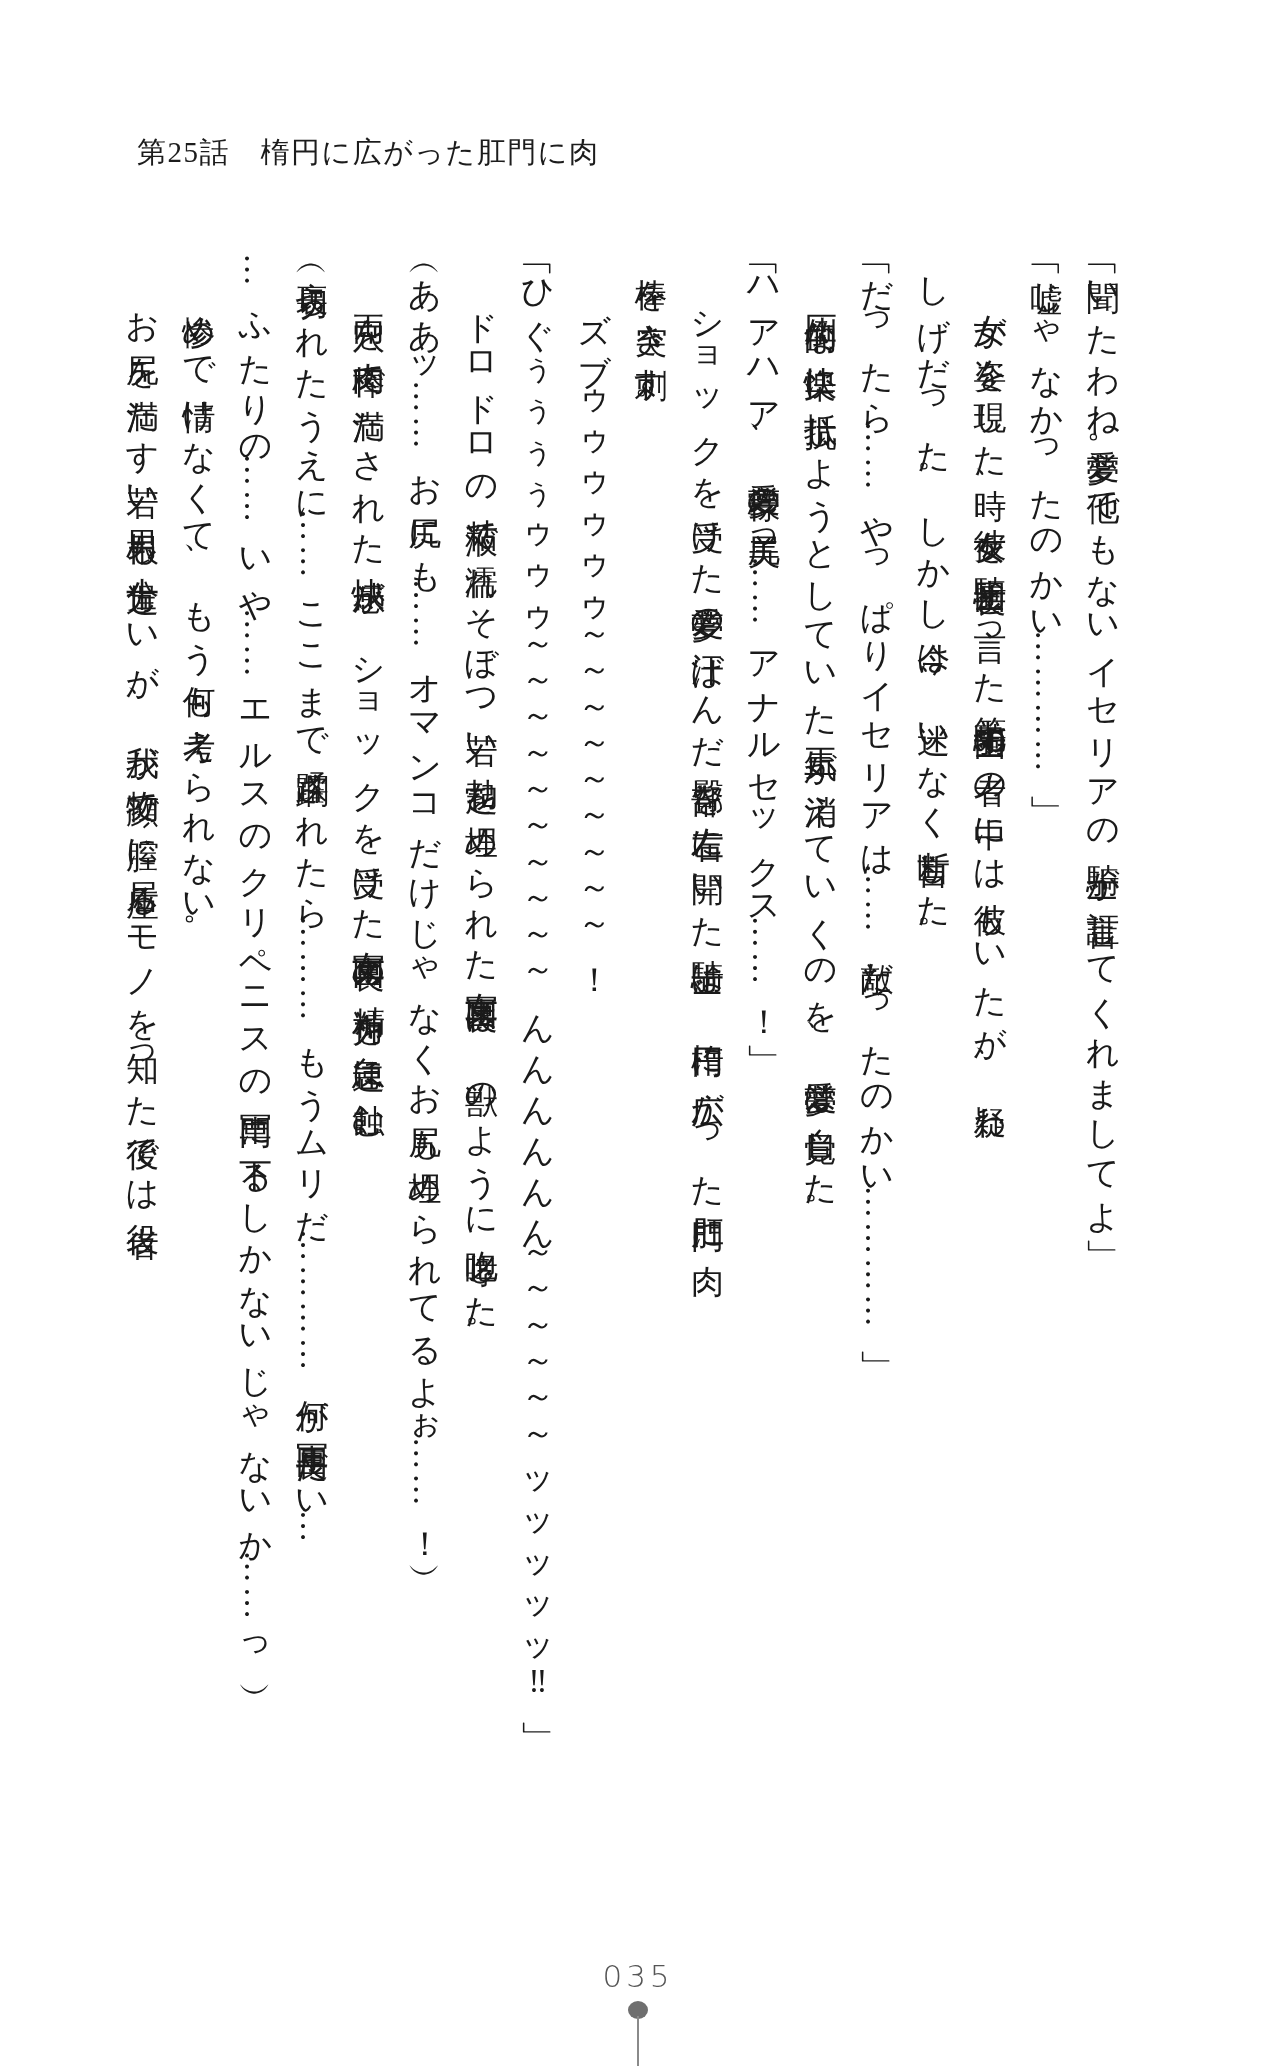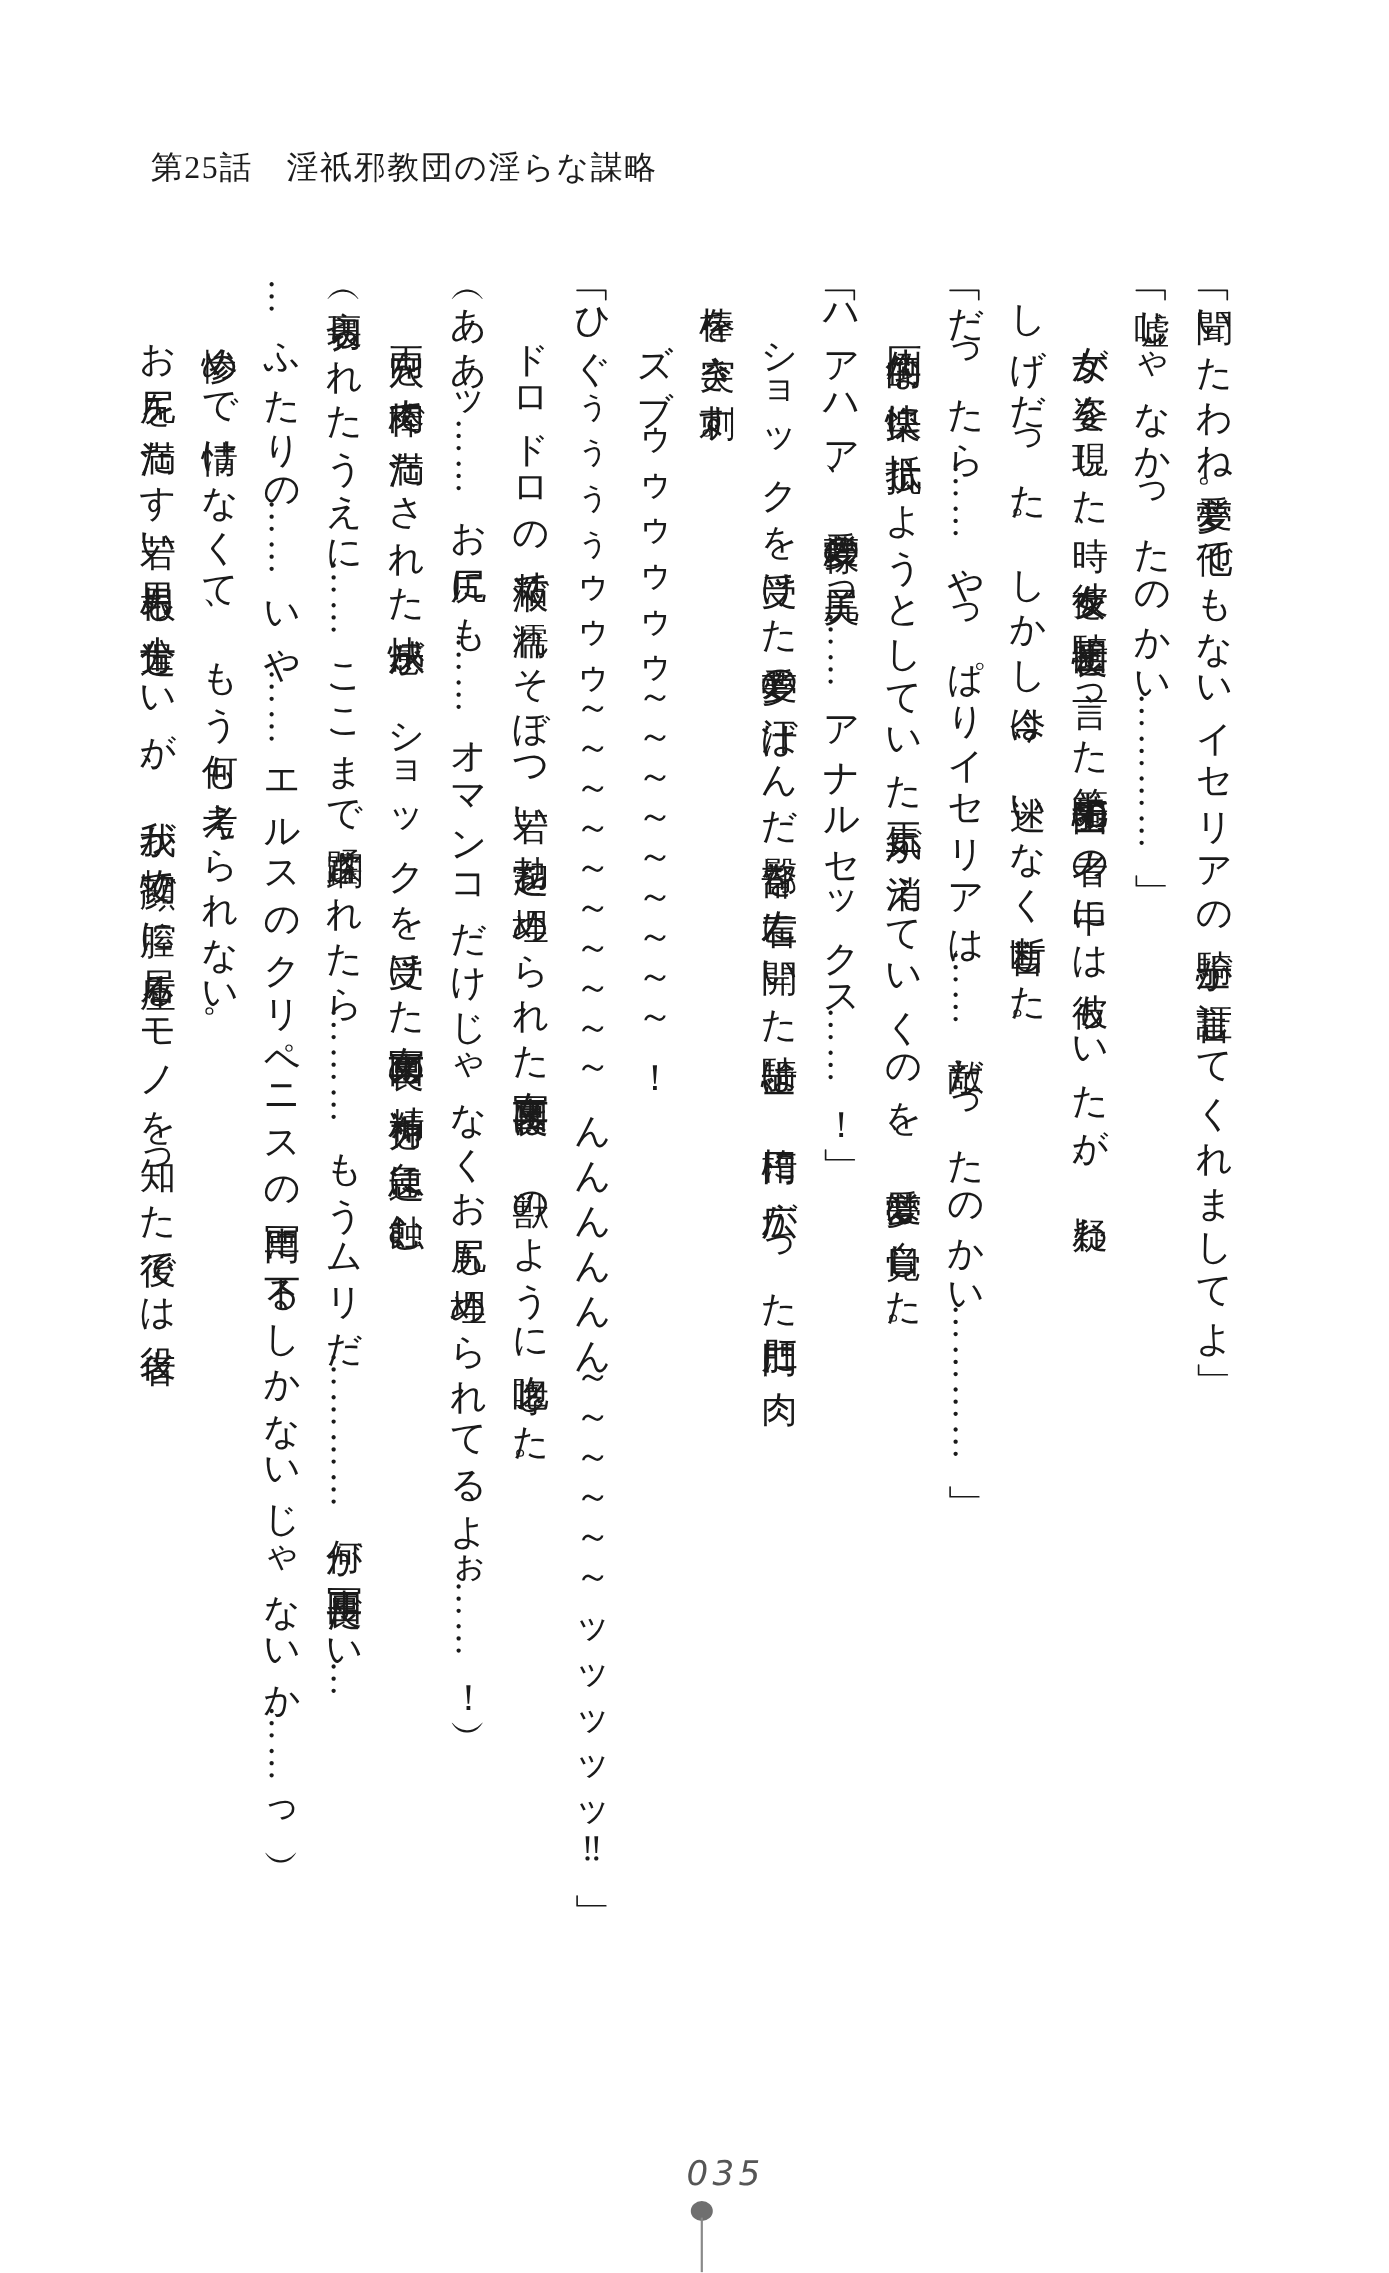--- a/index.html
+++ b/index.html
@@ -48,29 +48,29 @@
   }
   .footer {
     position: absolute;
     left: 0;
     top: 1950px;
     width: 1263px;
     height: 116px;
   }
   .page-number {
     position: absolute;
-    left: 624px;
+    left: 596px;
     top: 8px;
     width: 84px;
+    text-align: center;
     font-family: "DejaVu Sans", "Liberation Sans", sans-serif;
     font-weight: 200;
     font-size: 31px;
     letter-spacing: 4px;
     color: #565656;
-    font-style: italic;
   }
   .marker-dot {
     position: absolute;
     left: 628px;
     top: 51px;
     width: 20px;
     height: 18px;
     border-radius: 50%;
     background: #6f6f6f;
   }
@@ -81,21 +81,21 @@
     width: 2px;
     height: 50px;
     background: #8a8a8a;
   }
 </style>
 </head>
 <body>
 
 <div class="page">
 
-  <div class="chapter-header">第25話　淫祇邪教団の淫らな謀略</div>
+  <div class="chapter-header">第25話　楕円に広がった肛門に肉</div>
 
   <div class="text-block">
     <p>「聞いたわね愛夢。他でもないイセリアの騎士が証言してくれましてよ」</p>
     <p>「嘘じゃなかったのかい…………」</p>
     <p class="indent">女が姿を現した時、彼女を騎士団長と言った第七騎士団の者の中には彼もいたが、疑わ</p>
     <p>しげだった。しかし今は、迷いなく断言した。</p>
     <p>「だったら……やっぱりイセリアは……敵だったのかい…………」</p>
     <p class="indent">圧倒的な快楽に抵抗しようとしていた正気が消えていくのを、愛夢は自覚した。</p>
     <p>「ハアハア、愛夢様の美尻っ……アナルセックス……！」</p>
     <p class="indent">ショックを受けた愛夢の汗ばんだ臀部を左右に開いた騎士は、楕円に広がった肛門に肉</p>

